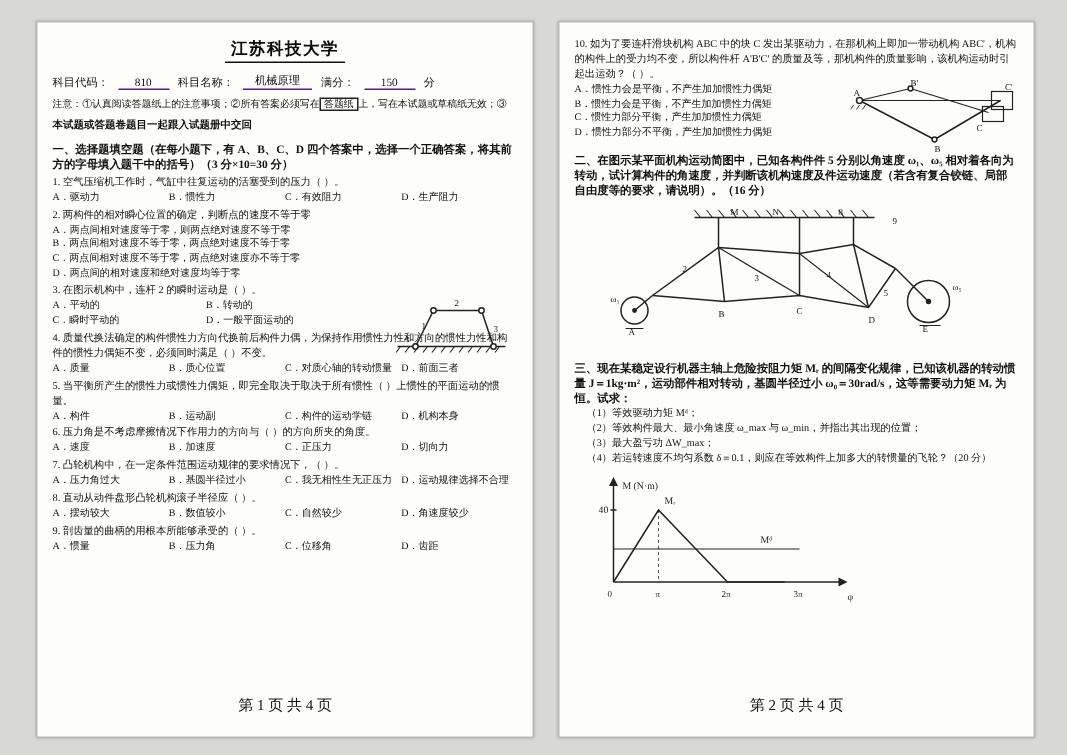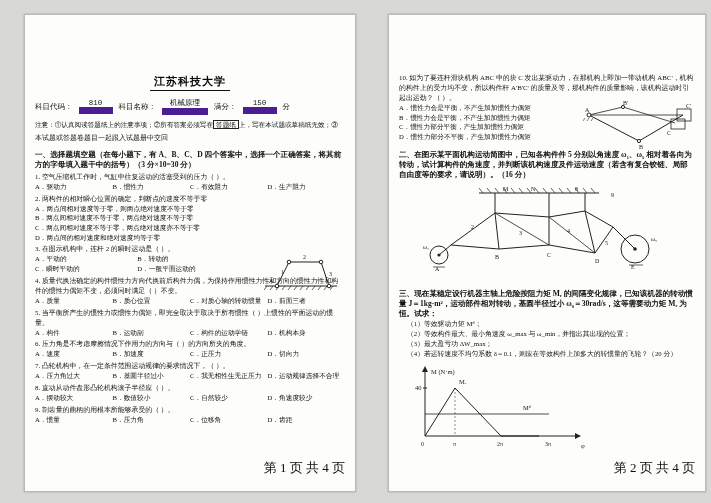--- a/index.html
+++ b/index.html
@@ -15,50 +15,50 @@
     background:#d8d8d6;
   }
   .page{
     position:absolute;
     background:#fdfdfb;
     border:1px solid #b9b9b5;
     box-shadow:0 0 2px rgba(0,0,0,.25);
     overflow:hidden;
   }
   .page.left{left:24px;top:14px;width:330px;height:476px;}
-  .page.right{left:388px;top:14px;width:316px;height:476px;}
-
-  .inner{position:absolute;left:10px;right:10px;top:8px;bottom:8px;margin-top:48px;}
+  .page.right{left:372px;top:14px;width:316px;height:476px;}
+
+  .inner{position:absolute;left:10px;right:10px;top:8px;bottom:8px;}
 
   .ctr{text-align:center;}
   .uni{
     font-weight:bold;font-size:11px;letter-spacing:1px;color:#0a0a0a;
     border-bottom:1px solid #111;display:inline-block;padding:0 4px 1px 4px;
   }
   .title{
     margin-top:6px;font-weight:bold;font-size:11.5px;color:#111;letter-spacing:.5px;
   }
   .metaline{
     margin-top:7px;font-size:7.5px;display:flex;gap:6px;align-items:center;
   }
   .metaline .seg{white-space:nowrap;}
-  .u{border-bottom:7px solid #4c1d95;padding:0 8px;display:inline-block;min-width:18px;text-align:center;font-family:Liberation Mono, monospace;}
+  .u{border-bottom:1px solid #4c1d95;padding:0 8px;display:inline-block;min-width:18px;text-align:center;}
   .notice{margin-top:5px;font-size:6.6px;line-height:1.5;}
   .boxed{border:1px solid #222;padding:0 2px;}
-  .warn{margin-top:3px;font-size:7px;font-weight:normal;}
+  .warn{margin-top:3px;font-size:7px;font-weight:bold;}
 
   .secttl{font-size:7.6px;font-weight:bold;margin-top:7px;}
   .q{font-size:6.9px;line-height:1.45;margin-top:2px;}
   .q .idx{display:inline-block;}
   .opts{font-size:6.7px;line-height:1.45;display:flex;flex-wrap:wrap;}
   .opts span{width:25%;white-space:nowrap;}
   .opts.w50 span{width:50%;}
   .opts.w100 span{width:100%;}
   .footer{
-    position:absolute;bottom:6px;left:0;right:0;text-align:right;font-size:13px;
+    position:absolute;bottom:6px;left:0;right:0;text-align:center;font-size:10px;
   }
   .fs{font-size:6.8px;line-height:1.5;}
   .rightpad{padding-left:8px;}
   .figbox{margin:3px 0;}
   svg{display:block;}
 </style>
 </head>
 <body>
 
 <div class="scan"></div>

